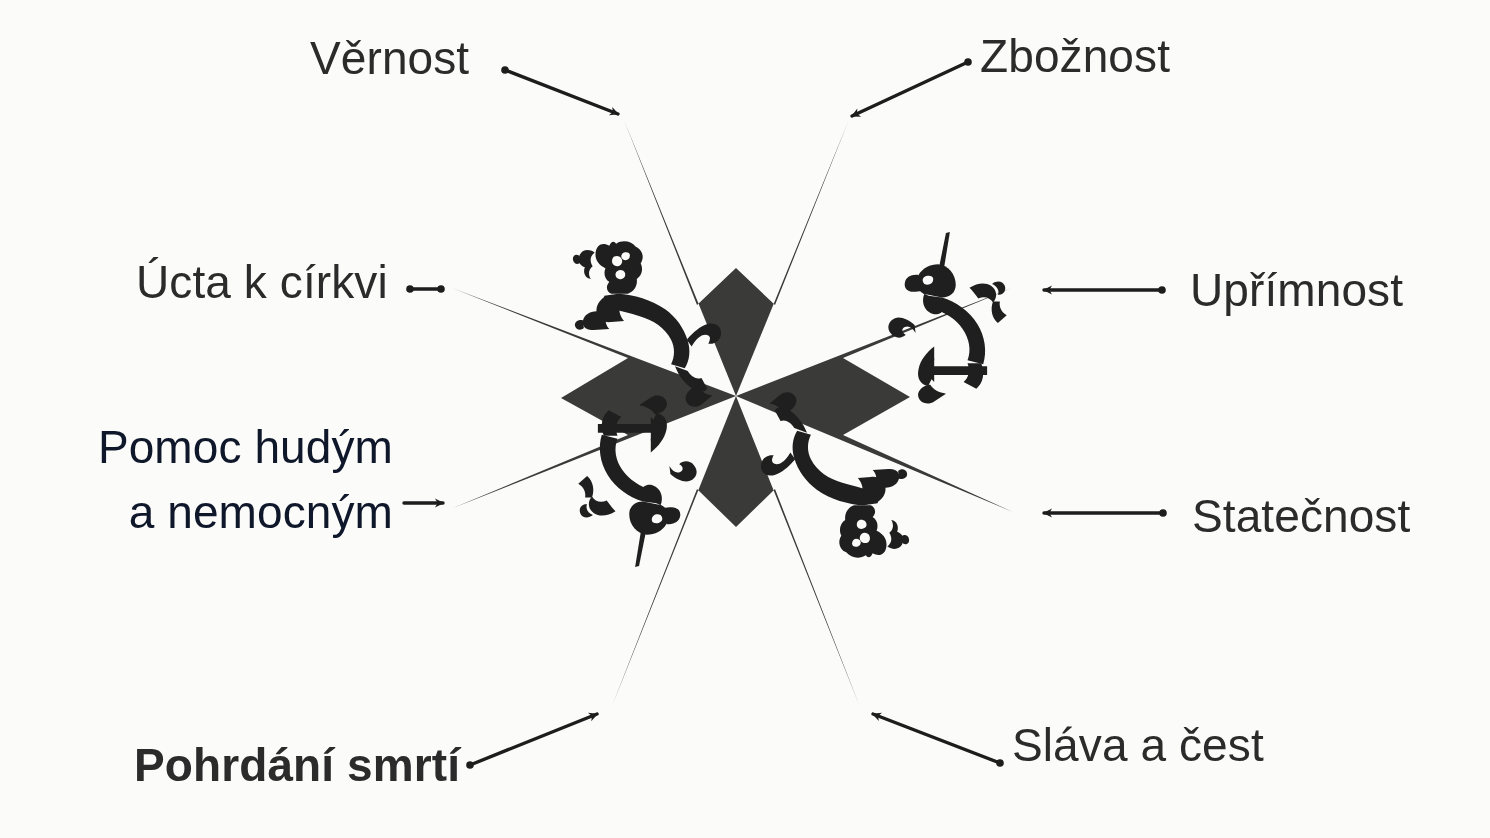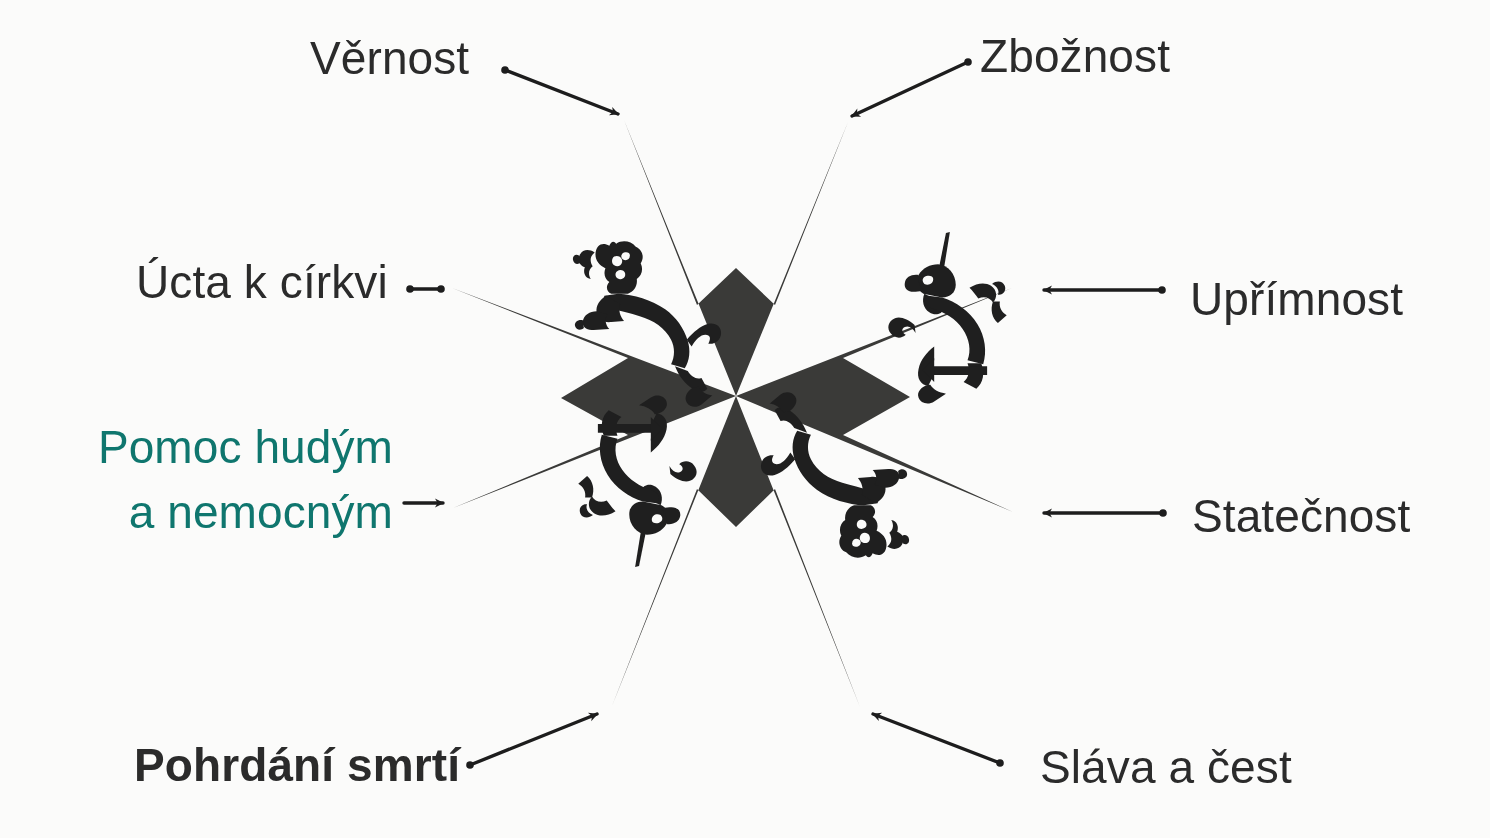--- a/index.html
+++ b/index.html
@@ -33,25 +33,25 @@
     white-space: pre-line;
     user-select: none;
   }
   .label.right-align { text-align: right; }
   .label.left-align  { text-align: left;  }
 
   
   #lbl-vernost            { left: 310px;  top: 26px;  }
   #lbl-zboznost           { left: 980px;  top: 24px;  }
   #lbl-ucta               { left: 136px;  top: 250px; }
-  #lbl-uprimnost          { left: 1190px; top: 258px; margin-top: 9px; }
+  #lbl-uprimnost          { left: 1190px; top: 258px; }
   #lbl-pomoc              { left: 58px;   top: 415px; width: 335px; }
   #lbl-statecnost         { left: 1192px; top: 484px; }
   #lbl-pohrdani           { left: 134px;  top: 733px; }
-  #lbl-slava              { left: 1012px; top: 735px; margin-left: 28px; }
+  #lbl-slava              { left: 1012px; top: 713px; }
 </style>
 </head>
 <body>
 
 <div id="stage" style="background: rgb(251, 251, 250);">
 
   <svg id="emblem-svg" viewBox="0 0 1490 838">
     <defs>
       <marker id="ah" markerWidth="11" markerHeight="11" refX="9" refY="5.5" orient="auto" markerUnits="userSpaceOnUse">
         <path d="M1,1 L10,5.5 L1,10 L3.6,5.5 Z" fill="#1d1d1d"></path>
@@ -241,21 +241,21 @@
   </svg>
 
   <div class="label left-align" id="lbl-vernost" style="color: rgb(43, 43, 43);">Věrnost</div>
 
   <div class="label left-align" id="lbl-zboznost" style="color: rgb(43, 43, 43);">Zbožnost</div>
 
   <div class="label left-align" id="lbl-ucta" style="color: rgb(43, 43, 43);">Úcta k církvi</div>
 
   <div class="label left-align" id="lbl-uprimnost" style="color: rgb(43, 43, 43);">Upřímnost</div>
 
-  <div class="label right-align" id="lbl-pomoc" style="color: #0f766e;">Pomoc hudým
+  <div class="label right-align" id="lbl-pomoc" style="color: #0f172a;">Pomoc hudým
 a nemocným</div>
 
   <div class="label left-align" id="lbl-statecnost" style="color: rgb(43, 43, 43);">Statečnost</div>
 
   <div class="label left-align" id="lbl-pohrdani" style="color: rgb(43, 43, 43); font-weight: bold;">Pohrdání smrtí</div>
 
   <div class="label left-align" id="lbl-slava" style="color: rgb(43, 43, 43);">Sláva a čest</div>
 
 </div>
 

